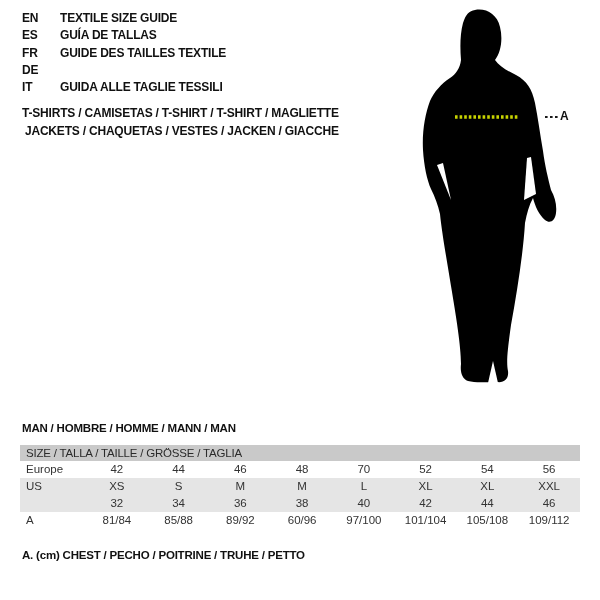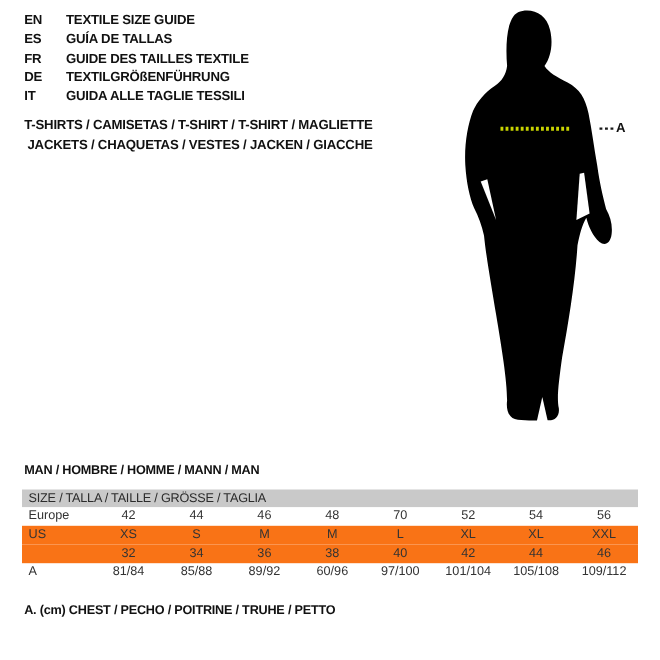--- a/index.html
+++ b/index.html
@@ -28,21 +28,21 @@
   .size-table{position:absolute;left:20px;top:445px;width:560px;font-size:11.5px;color:#333;}
   .st-header{
     height:16px;line-height:16px;
     background:#c9c9c9;
     padding-left:6px;
     color:#2b2b2b;
     letter-spacing:-0.2px;
     white-space:nowrap;
   }
   .st-row{display:flex;height:17px;line-height:17px;}
-  .st-row.shaded{background:#f97316;}
+  .st-row.shaded{background:#e5e5e5;}
   .st-label{width:60px;padding-left:6px;text-align:left;}
   .st-cell{flex:1;text-align:center;}
   
   .footnote{position:absolute;left:22px;top:549px;font-size:11.5px;font-weight:bold;letter-spacing:-0.2px;white-space:nowrap;}
 </style>
 </head>
 <body>
 
 <div class="page">
 
@@ -54,21 +54,20 @@
     <div class="lang-row">
       <span class="lang-code">ES</span>
       <span class="lang-title">GUÍA DE TALLAS</span>
     </div>
     <div class="lang-row">
       <span class="lang-code">FR</span>
       <span class="lang-title">GUIDE DES TAILLES TEXTILE</span>
     </div>
     <div class="lang-row">
       <span class="lang-code">DE</span>
-      <span class="lang-title">TEXTILGRÖßENFÜHRUNG</span>
     </div>
     <div class="lang-row">
       <span class="lang-code">IT</span>
       <span class="lang-title">GUIDA ALLE TAGLIE TESSILI</span>
     </div>
   </div>
 
   <div class="cat-block">
     <div class="cat-line">T-SHIRTS / CAMISETAS / T-SHIRT / T-SHIRT / MAGLIETTE</div>
     <div class="cat-line">JACKETS / CHAQUETAS / VESTES / JACKEN / GIACCHE</div>

